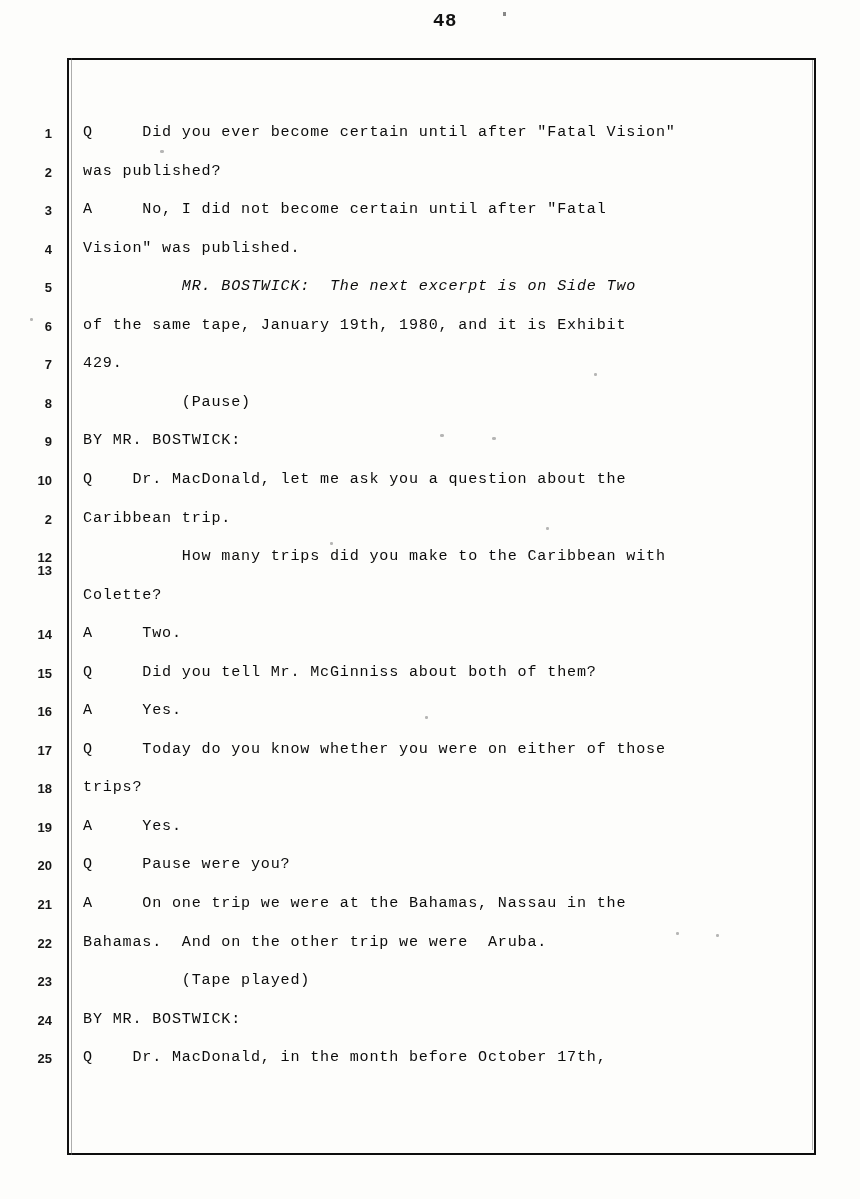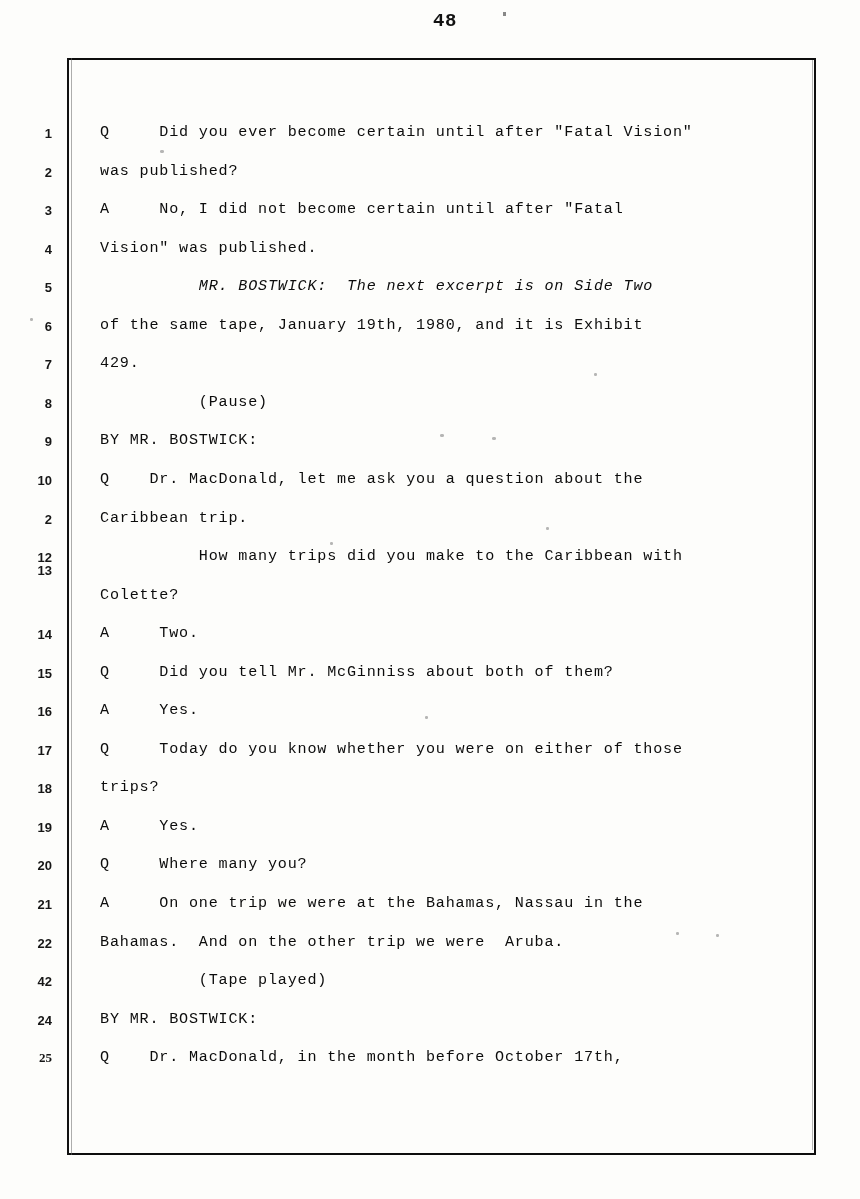--- a/index.html
+++ b/index.html
@@ -104,21 +104,21 @@
     font-family: "Liberation Sans", sans-serif;
     font-size: 13px;
     font-weight: 700;
     color: #161616;
     transform: translateY(-50%);
   }
 
   
   .transcript-body {
     position: absolute;
-    left: 100px;
+    left: 83px;
     top: 58px;
     width: 728px;
     height: 930px;
   }
   .transcript-line {
     position: absolute;
     left: 0;
     white-space: pre;
     font-family: "Liberation Mono", "DejaVu Sans Mono", monospace;
     font-size: 15.1px;
@@ -166,23 +166,23 @@
     <div class="line-number" style="top: 512px;">13</div>
     <div class="line-number" style="top: 576.15px;">14</div>
     <div class="line-number" style="top: 614.7px;">15</div>
     <div class="line-number" style="top: 653.25px;">16</div>
     <div class="line-number" style="top: 691.8px;">17</div>
     <div class="line-number" style="top: 730.35px; padding-left: 44px;">18</div>
     <div class="line-number" style="top: 768.9px;">19</div>
     <div class="line-number" style="top: 807.45px;">20</div>
     <div class="line-number" style="top: 846px;">21</div>
     <div class="line-number" style="top: 884.55px;">22</div>
-    <div class="line-number" style="top: 923.1px;">42</div>
+    <div class="line-number" style="top: 923.1px;">23</div>
     <div class="line-number" style="top: 961.65px;">24</div>
-    <div class="line-number" style="top: 1000.2px; font-family: Liberation Serif, serif;">25</div>
+    <div class="line-number" style="top: 1000.2px;">25</div>
   </div>
 
 <div class="transcript-body" id="transcript-body">
     <div class="transcript-line" style="top: 75px;">Q     Did you ever become certain until after "Fatal Vision"</div>
     <div class="transcript-line" style="top: 113.55px;">was published?</div>
     <div class="transcript-line" style="top: 152.1px;">A     No, I did not become certain until after "Fatal</div>
     <div class="transcript-line" style="top: 190.65px;">Vision" was published.</div>
     <div class="transcript-line" style="top: 229.2px; font-style: italic;">          MR. BOSTWICK:  The next excerpt is on Side Two</div>
     <div class="transcript-line" style="top: 267.75px;">of the same tape, January 19th, 1980, and it is Exhibit</div>
     <div class="transcript-line" style="top: 306.3px;">429.</div>
@@ -191,21 +191,21 @@
     <div class="transcript-line" style="top: 421.95px;">Q    Dr. MacDonald, let me ask you a question about the</div>
     <div class="transcript-line" style="top: 460.5px;">Caribbean trip.</div>
     <div class="transcript-line" style="top: 499.05px;">          How many trips did you make to the Caribbean with</div>
     <div class="transcript-line" style="top: 537.6px;">Colette?</div>
     <div class="transcript-line" style="top: 576.15px;">A     Two.</div>
     <div class="transcript-line" style="top: 614.7px;">Q     Did you tell Mr. McGinniss about both of them?</div>
     <div class="transcript-line" style="top: 653.25px;">A     Yes.</div>
     <div class="transcript-line" style="top: 691.8px;">Q     Today do you know whether you were on either of those</div>
     <div class="transcript-line" style="top: 730.35px;">trips?</div>
     <div class="transcript-line" style="top: 768.9px;">A     Yes.</div>
-    <div class="transcript-line" style="top: 807.45px;">Q     Where many you?</div>
+    <div class="transcript-line" style="top: 807.45px;">Q     Pause were you?</div>
     <div class="transcript-line" style="top: 846px;">A     On one trip we were at the Bahamas, Nassau in the</div>
     <div class="transcript-line" style="top: 884.55px;">Bahamas.  And on the other trip we were  Aruba.</div>
     <div class="transcript-line" style="top: 923.1px;">          (Tape played)</div>
     <div class="transcript-line" style="top: 961.65px;">BY MR. BOSTWICK:</div>
     <div class="transcript-line" style="top: 1000.2px;">Q    Dr. MacDonald, in the month before October 17th,</div>
   </div>
 
 <div class="speck" style="left:160px;top:150px;width:4px;height:3px;"></div>
 <div class="speck" style="left:30px;top:318px;width:3px;height:3px;"></div>
 <div class="speck" style="left:594px;top:373px;width:3px;height:3px;"></div>

